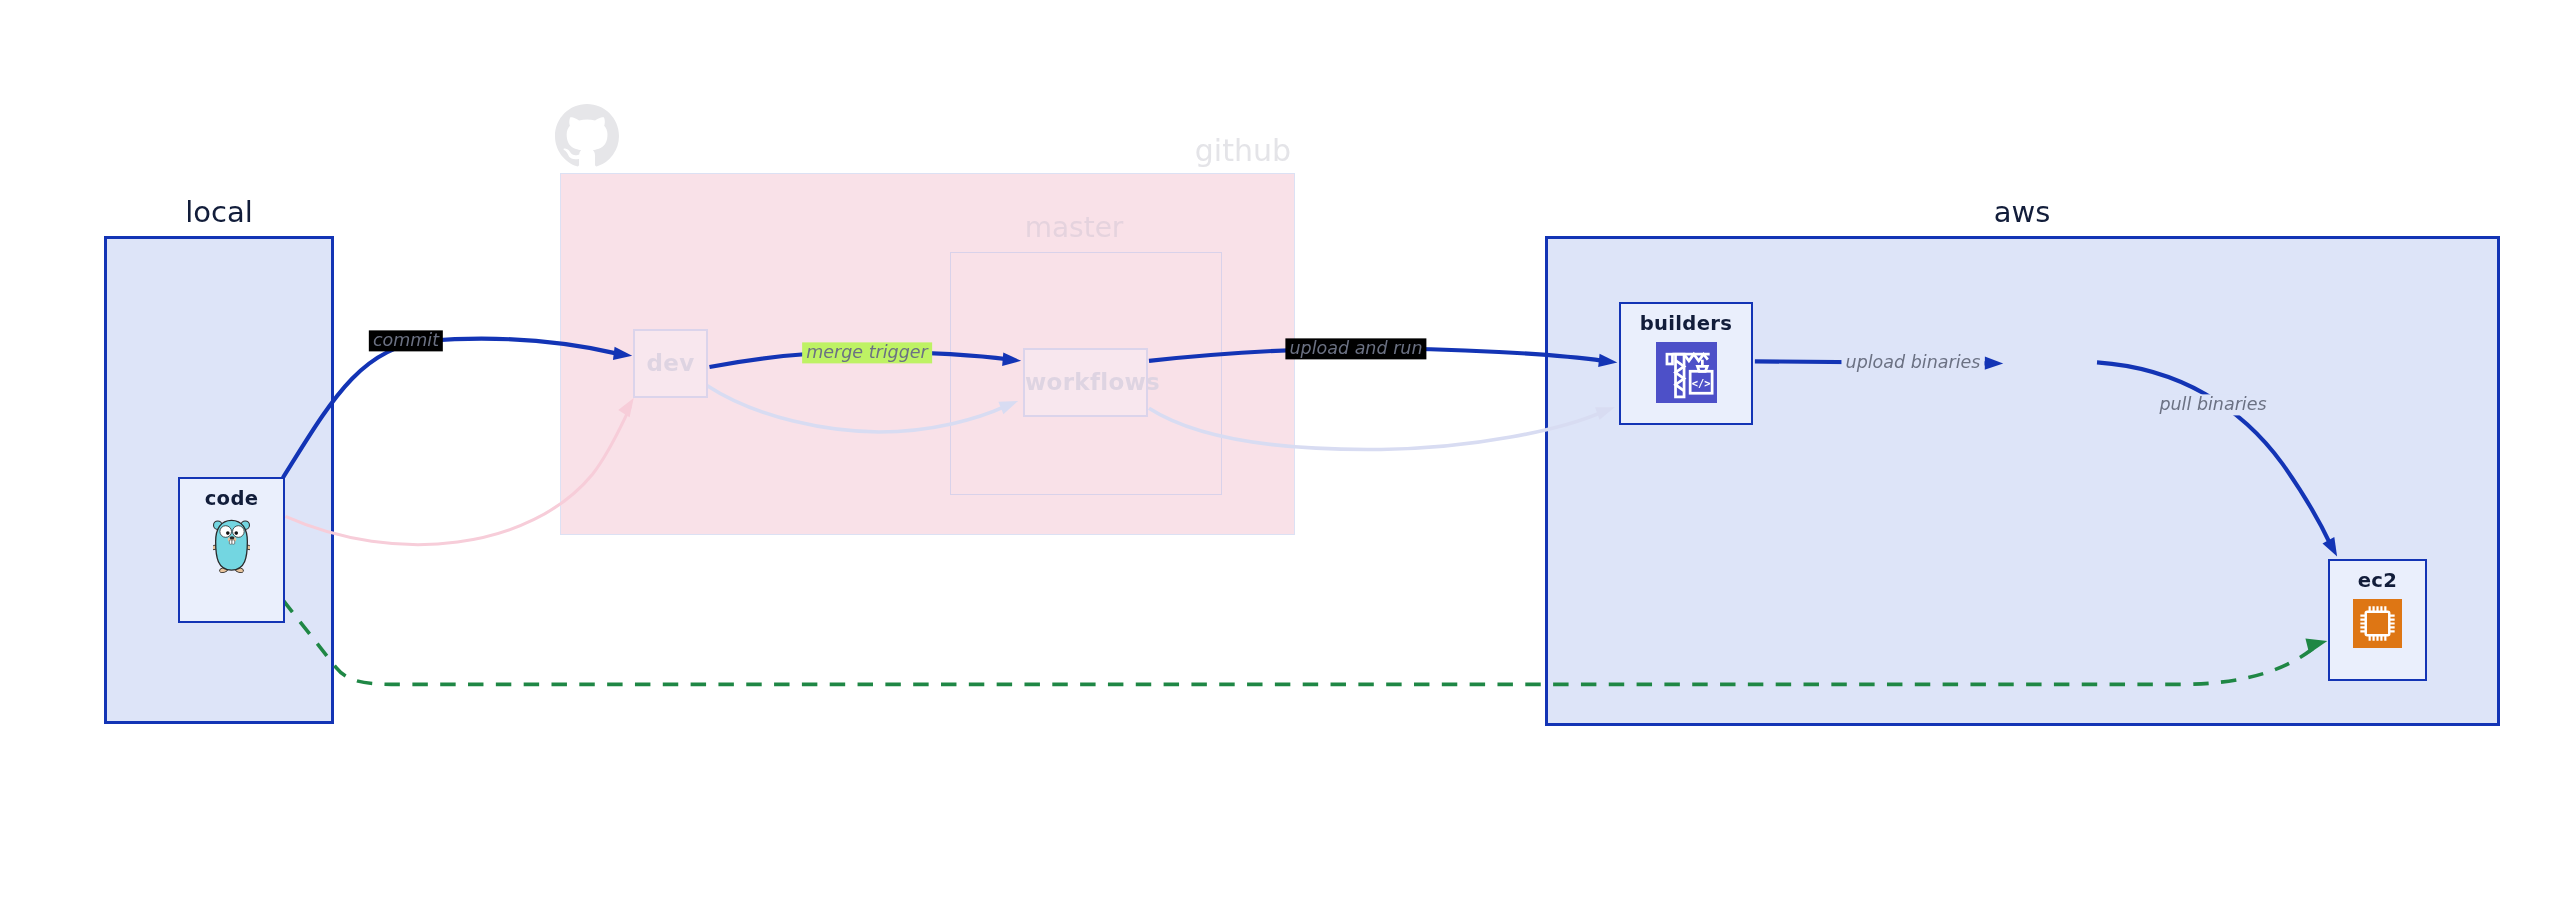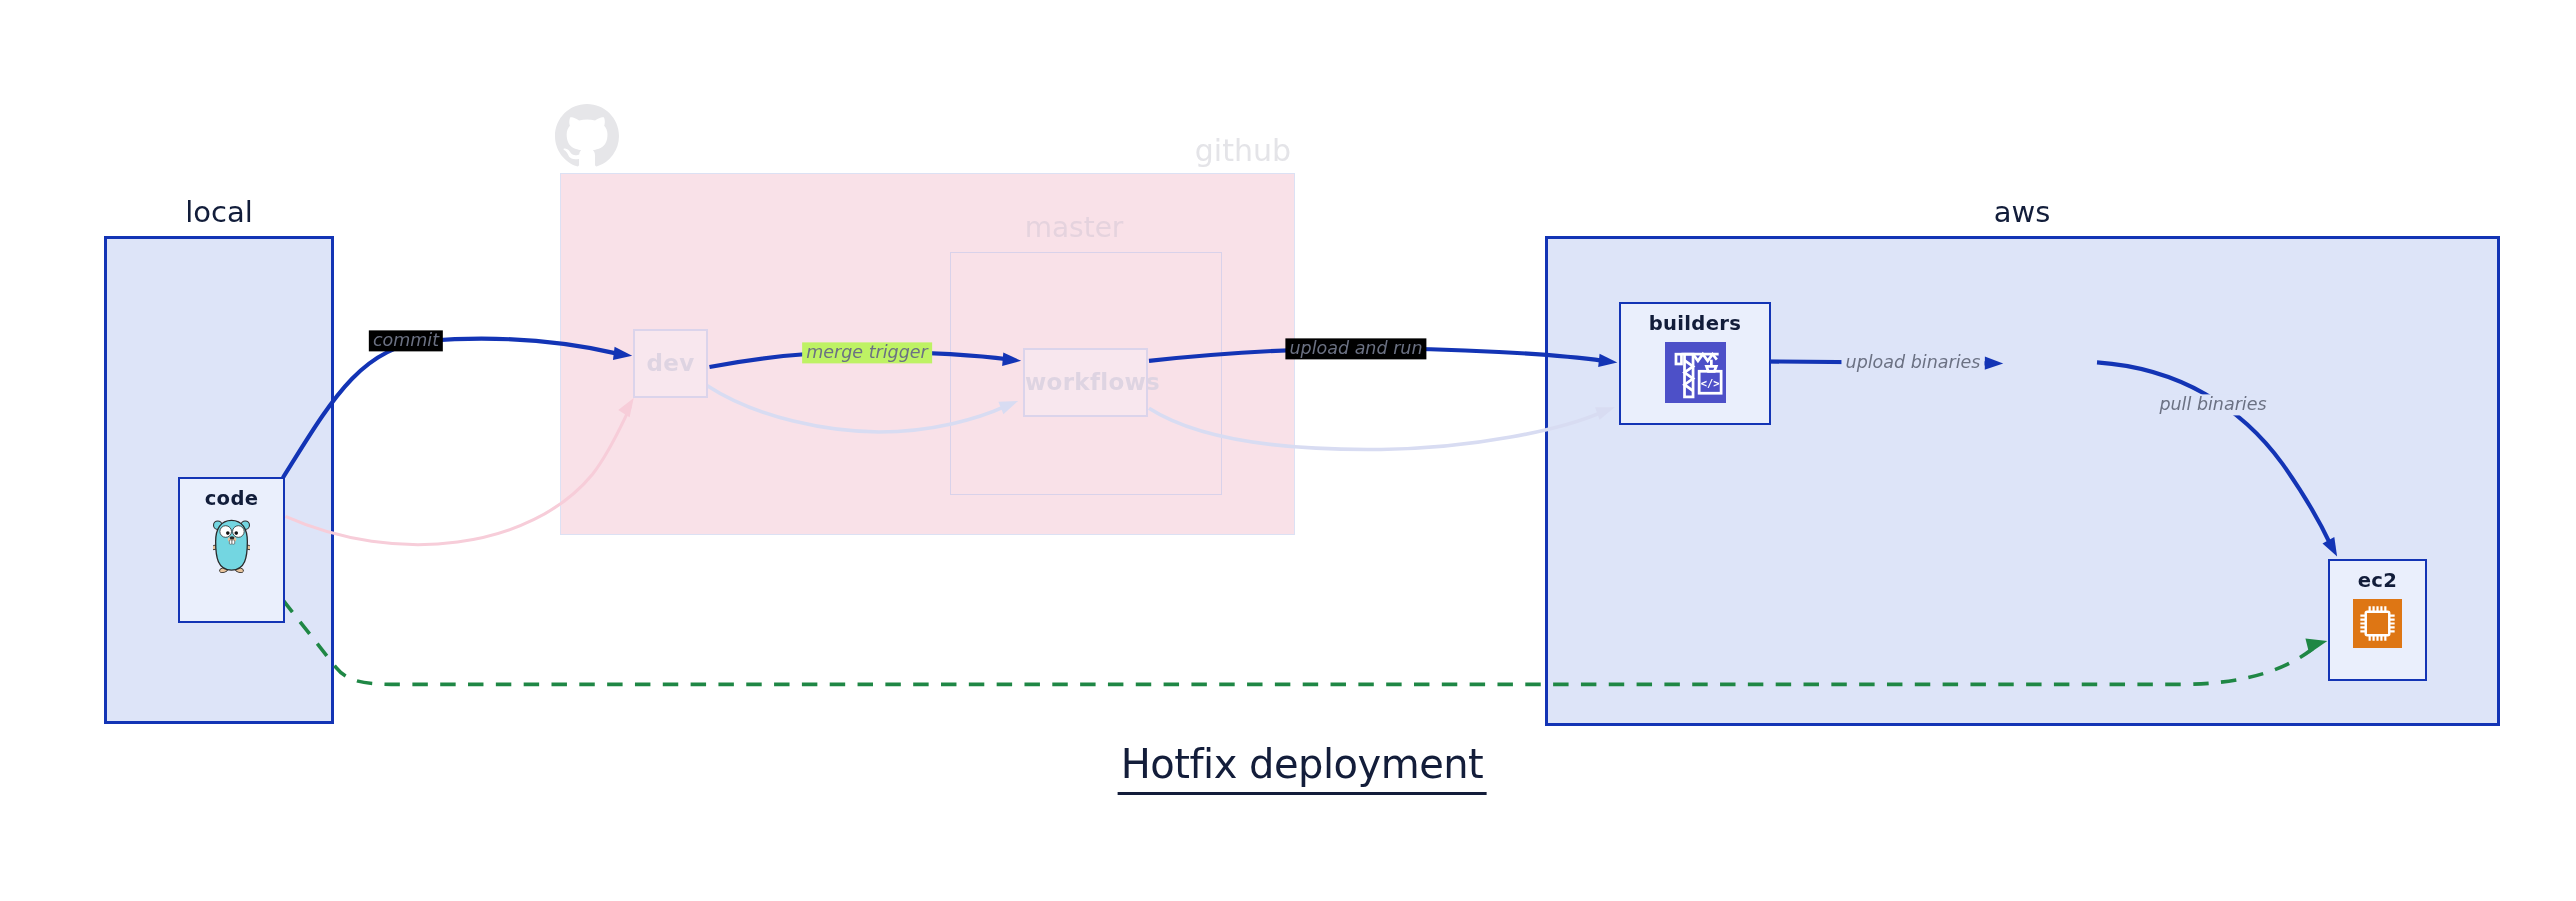--- a/index.html
+++ b/index.html
@@ -105,21 +105,21 @@
   </div>
 
   <div class="node node--faded" style="left:633px;top:329px;width:75px;height:69px;">
     <div class="node-label">dev</div>
   </div>
 
   <div class="node node--faded" style="left:1023px;top:348px;width:125px;height:69px;">
     <div class="node-label">workflows</div>
   </div>
 
-  <div class="node" style="left:1619px;top:302px;width:152px;height:123px;">
+  <div class="node" style="left:1619px;top:302px;width:134px;height:123px;">
     <div class="node-label">builders</div>
     <svg class="icon" width="61" height="61" viewBox="0 0 100 100">
       <rect x="0" y="0" width="100" height="100" fill="#4d50c8"></rect>
       <g stroke="#ffffff" stroke-width="4.5" fill="none">
         <rect x="18" y="20" width="9" height="16"></rect>
         <rect x="32" y="20" width="14" height="70"></rect>
         <path d="M32 30 L46 40 L32 50 L46 60 L32 70 L46 80"></path>
         <path d="M27 20 L88 20"></path>
         <path d="M46 20 L54 31 L62 20 L70 31 L78 20 L85 29"></path>
         <path d="M76 29 L76 40"></path>
@@ -144,16 +144,15 @@
       </g>
     </svg>
   </div>
 
   <div class="edge-label bg-white" style="left:406px;top:341px;">commit</div>
   <div class="edge-label bg-pink" style="left:867px;top:353px;">merge trigger</div>
   <div class="edge-label bg-white" style="left:1356px;top:349px;">upload and run</div>
   <div class="edge-label bg-lav" style="left:1880px;top:363px;margin-left:33px;">upload binaries</div>
   <div class="edge-label bg-lav" style="left:2213px;top:405px;">pull binaries</div>
 
-  <div class="title" style="top:741px;">Hotfix deployment</div>
 
 </div>
 
 
 </body></html>

